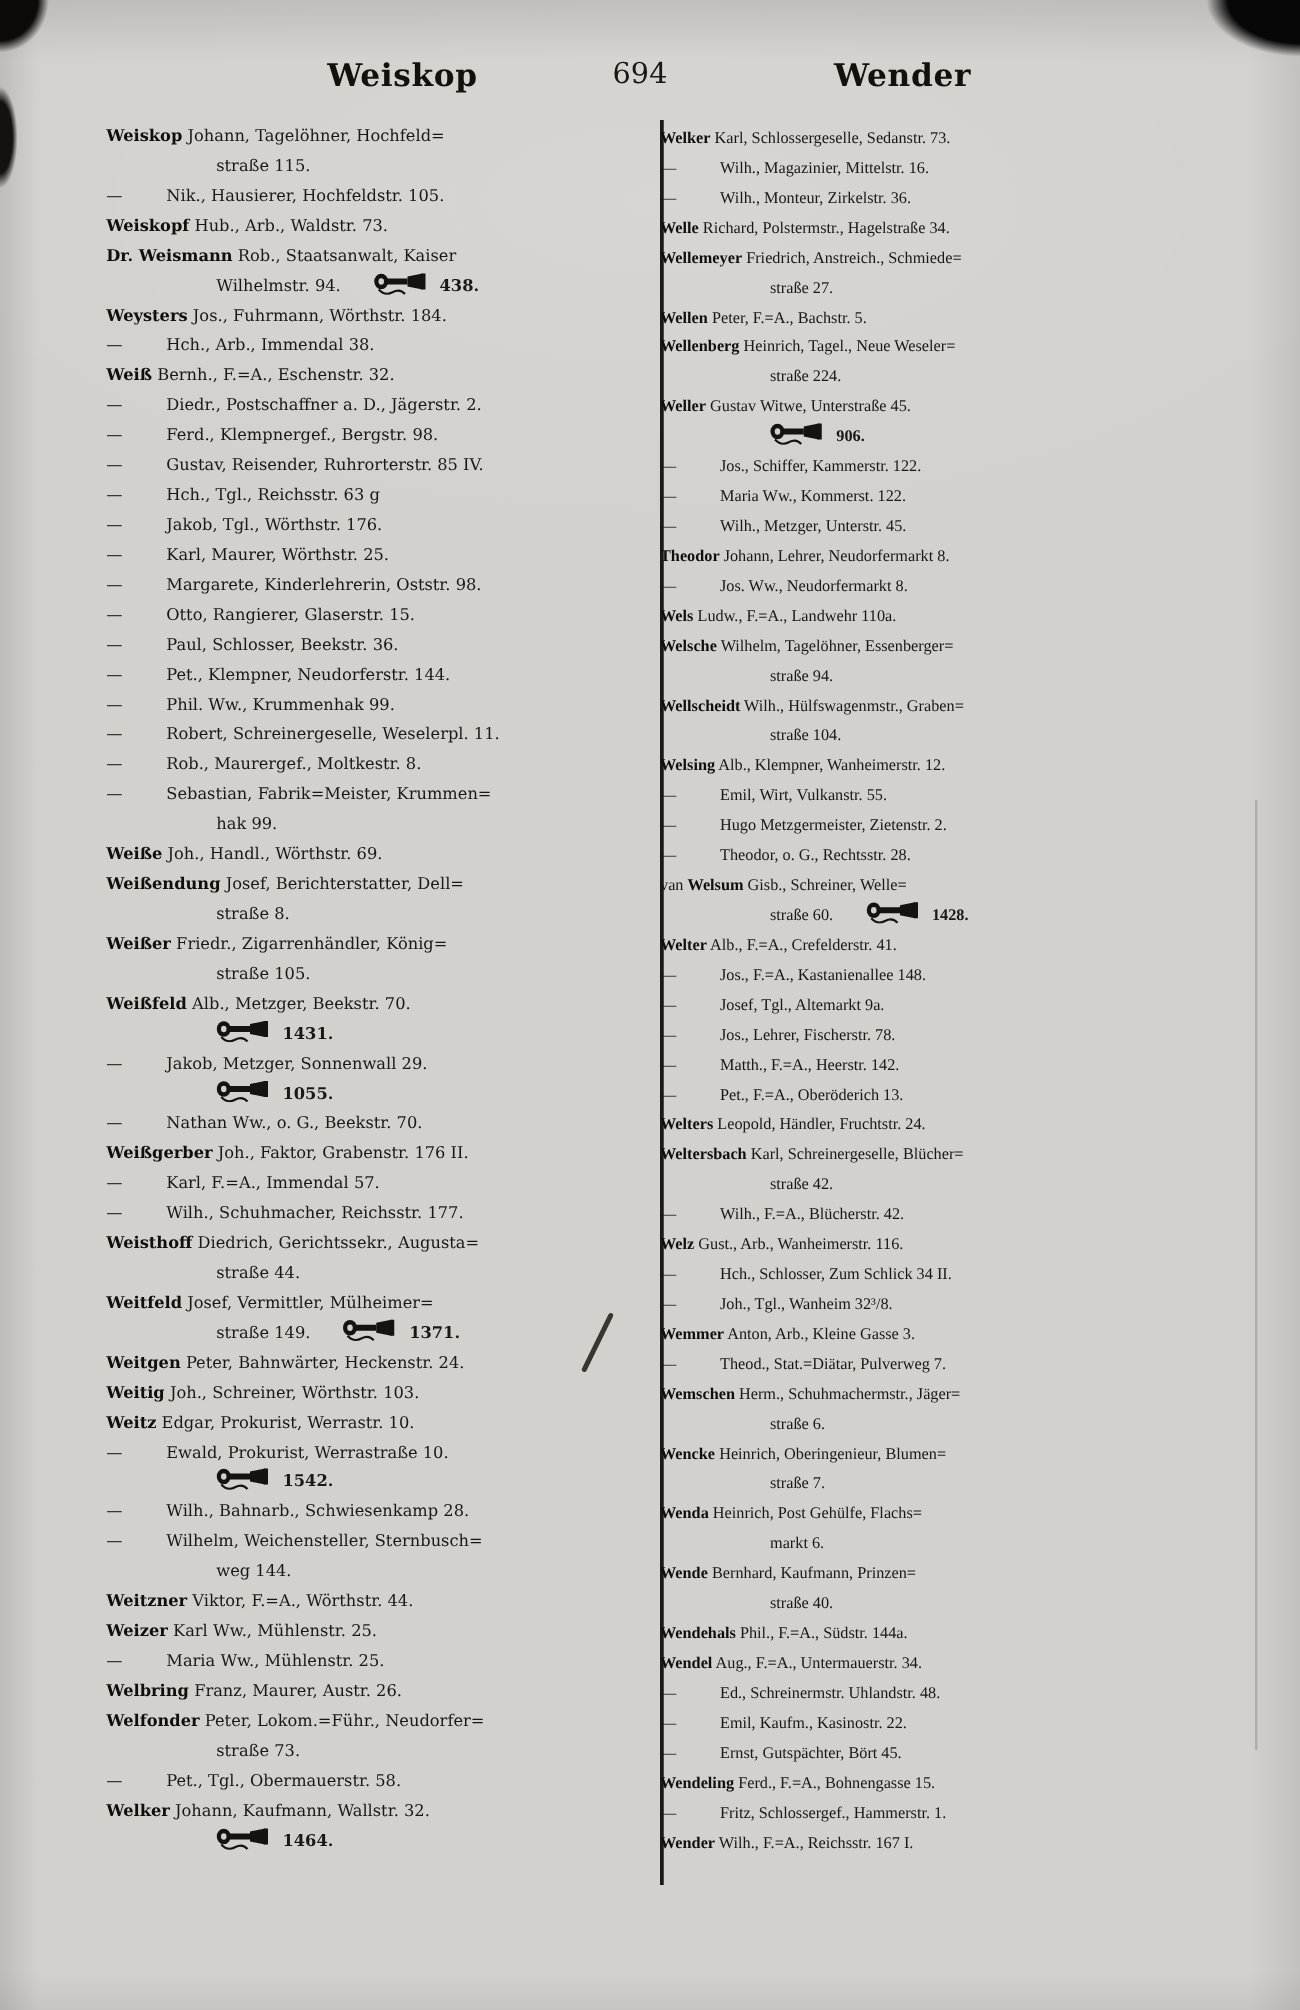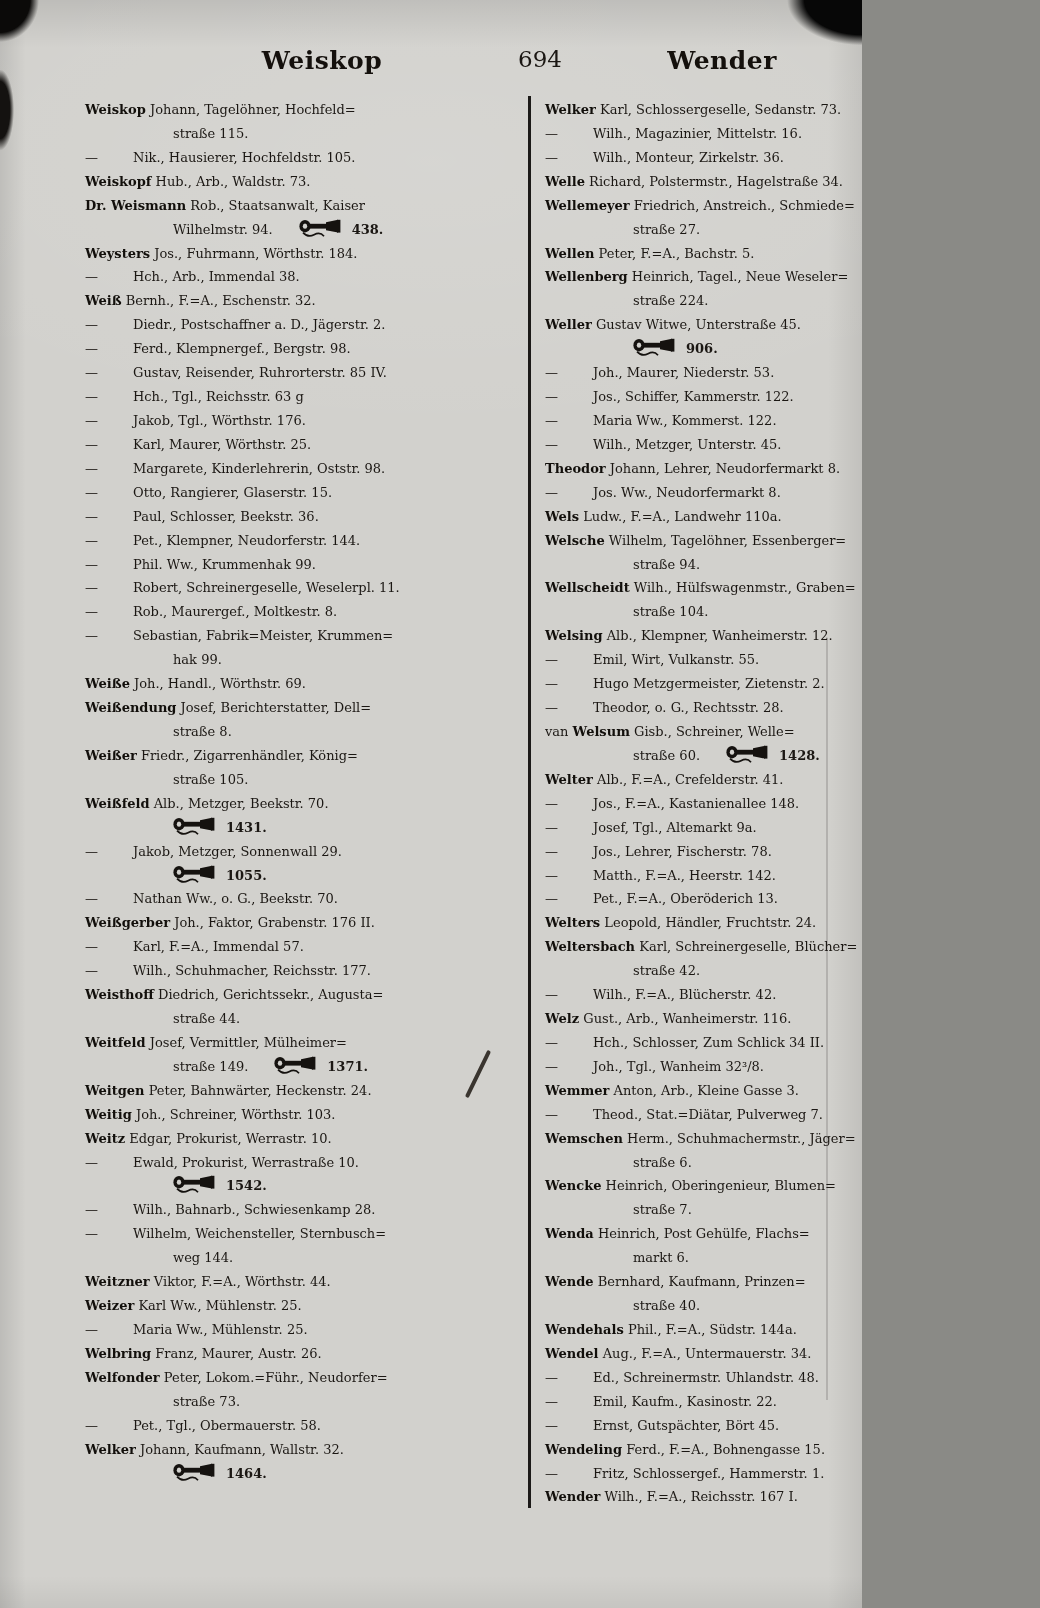--- a/index.html
+++ b/index.html
@@ -1,34 +1,34 @@
 <!DOCTYPE html>
 <html><head>
 <meta charset="utf-8">
 <style>
   html,body{margin:0;padding:0;background:#8a8a86;}
   .page{
-    position:relative;width:862px;height:1608px;overflow:hidden;
+    position:relative;width:1040px;height:1608px;overflow:hidden;
     background:#d2d1cd;
     background-image:
       radial-gradient(ellipse 900px 400px at 50% 10%, rgba(255,255,255,0.10), rgba(0,0,0,0) 70%),
       linear-gradient(90deg, rgba(0,0,0,0.10) 0, rgba(0,0,0,0) 3%, rgba(0,0,0,0) 96%, rgba(0,0,0,0.08) 100%),
       linear-gradient(0deg, rgba(0,0,0,0.06) 0, rgba(0,0,0,0) 2%, rgba(0,0,0,0) 97%, rgba(0,0,0,0.10) 100%);
     font-family:"DejaVu Serif","Liberation Serif",serif;
     color:#1b1713;
   }
   .header{position:absolute;top:46px;left:0;width:100%;height:34px;}
   .hdr-word{position:absolute;transform:translateX(-50%);font-weight:700;font-size:25px;letter-spacing:0.5px;color:#14100c;}
   .hdr-left{left:322px;}
   .hdr-right{left:722px;}
-  .hdr-num{position:absolute;left:512px;transform:translateX(-50%);font-size:23px;color:#1b1713;margin-left:28px;}
+  .hdr-num{position:absolute;left:512px;transform:translateX(-50%);font-size:23px;color:#1b1713;}
   .divider{position:absolute;left:528px;top:96px;width:3px;height:1412px;background:#1c1a18;}
   .col{position:absolute;top:98px;font-size:13px;}
   .col-left{left:85px;width:442px;}
-  .col-right{left:545px;width:430px;}
+  .col-right{left:528px;width:430px;font-family:Liberation Serif, serif;}
   .line{height:23.93px;line-height:23.93px;white-space:nowrap;}
   .line .dash{display:inline-block;width:48px;}
   .line.cont{padding-left:88px;}
   .bold{font-weight:700;color:#120f0b;}
   .phone-icon{display:inline-block;vertical-align:-3px;margin-right:9px;}
   .after-text{margin-left:26px;}
   .pnum{font-weight:700;}
   .artifact{position:absolute;pointer-events:none;}
   .a-tl{left:0;top:0;width:52px;height:58px;
     background:radial-gradient(ellipse 52px 56px at 0 0,#0b0a09 58%,rgba(11,10,9,0) 75%);}
@@ -165,21 +165,20 @@
       <div class="line cont"><span>straße 224.</span></div>
       <div class="line"><span class="bold">Weller</span><span> Gustav Witwe, Unterstraße 45.</span></div>
       <div class="line cont"><svg class="phone-icon" width="44" height="18" viewBox="0 0 44 18" aria-hidden="true">
     <ellipse cx="6" cy="7.2" rx="5.6" ry="6.2" fill="#15120f"></ellipse>
     <ellipse cx="6" cy="7.2" rx="2.2" ry="2.6" fill="#d2d1cd"></ellipse>
     <rect x="10" y="4.8" width="17" height="4.8" fill="#15120f"></rect>
     <path d="M27 3.2 L39 0.8 L39 13.6 L27 11.2 Z" fill="#15120f"></path>
     <rect x="38" y="0.8" width="3.4" height="12.8" fill="#15120f"></rect>
     <path d="M4 13.6 q5 5.4 11 2.2 t10 1.4" stroke="#15120f" stroke-width="1.7" fill="none"></path>
   </svg><span class="pnum">906.</span></div>
-      <div class="line"><span class="dash">—</span><span>Joh., Maurer, Niederstr. 53.</span></div>
       <div class="line"><span class="dash">—</span><span>Jos., Schiffer, Kammerstr. 122.</span></div>
       <div class="line"><span class="dash">—</span><span>Maria Ww., Kommerst. 122.</span></div>
       <div class="line"><span class="dash">—</span><span>Wilh., Metzger, Unterstr. 45.</span></div>
       <div class="line"><span class="bold">Theodor</span><span> Johann, Lehrer, Neudorfermarkt 8.</span></div>
       <div class="line"><span class="dash">—</span><span>Jos. Ww., Neudorfermarkt 8.</span></div>
       <div class="line"><span class="bold">Wels</span><span> Ludw., F.=A., Landwehr 110a.</span></div>
       <div class="line"><span class="bold">Welsche</span><span> Wilhelm, Tagelöhner, Essenberger=</span></div>
       <div class="line cont"><span>straße 94.</span></div>
       <div class="line"><span class="bold">Wellscheidt</span><span> Wilh., Hülfswagenmstr., Graben=</span></div>
       <div class="line cont"><span>straße 104.</span></div>

